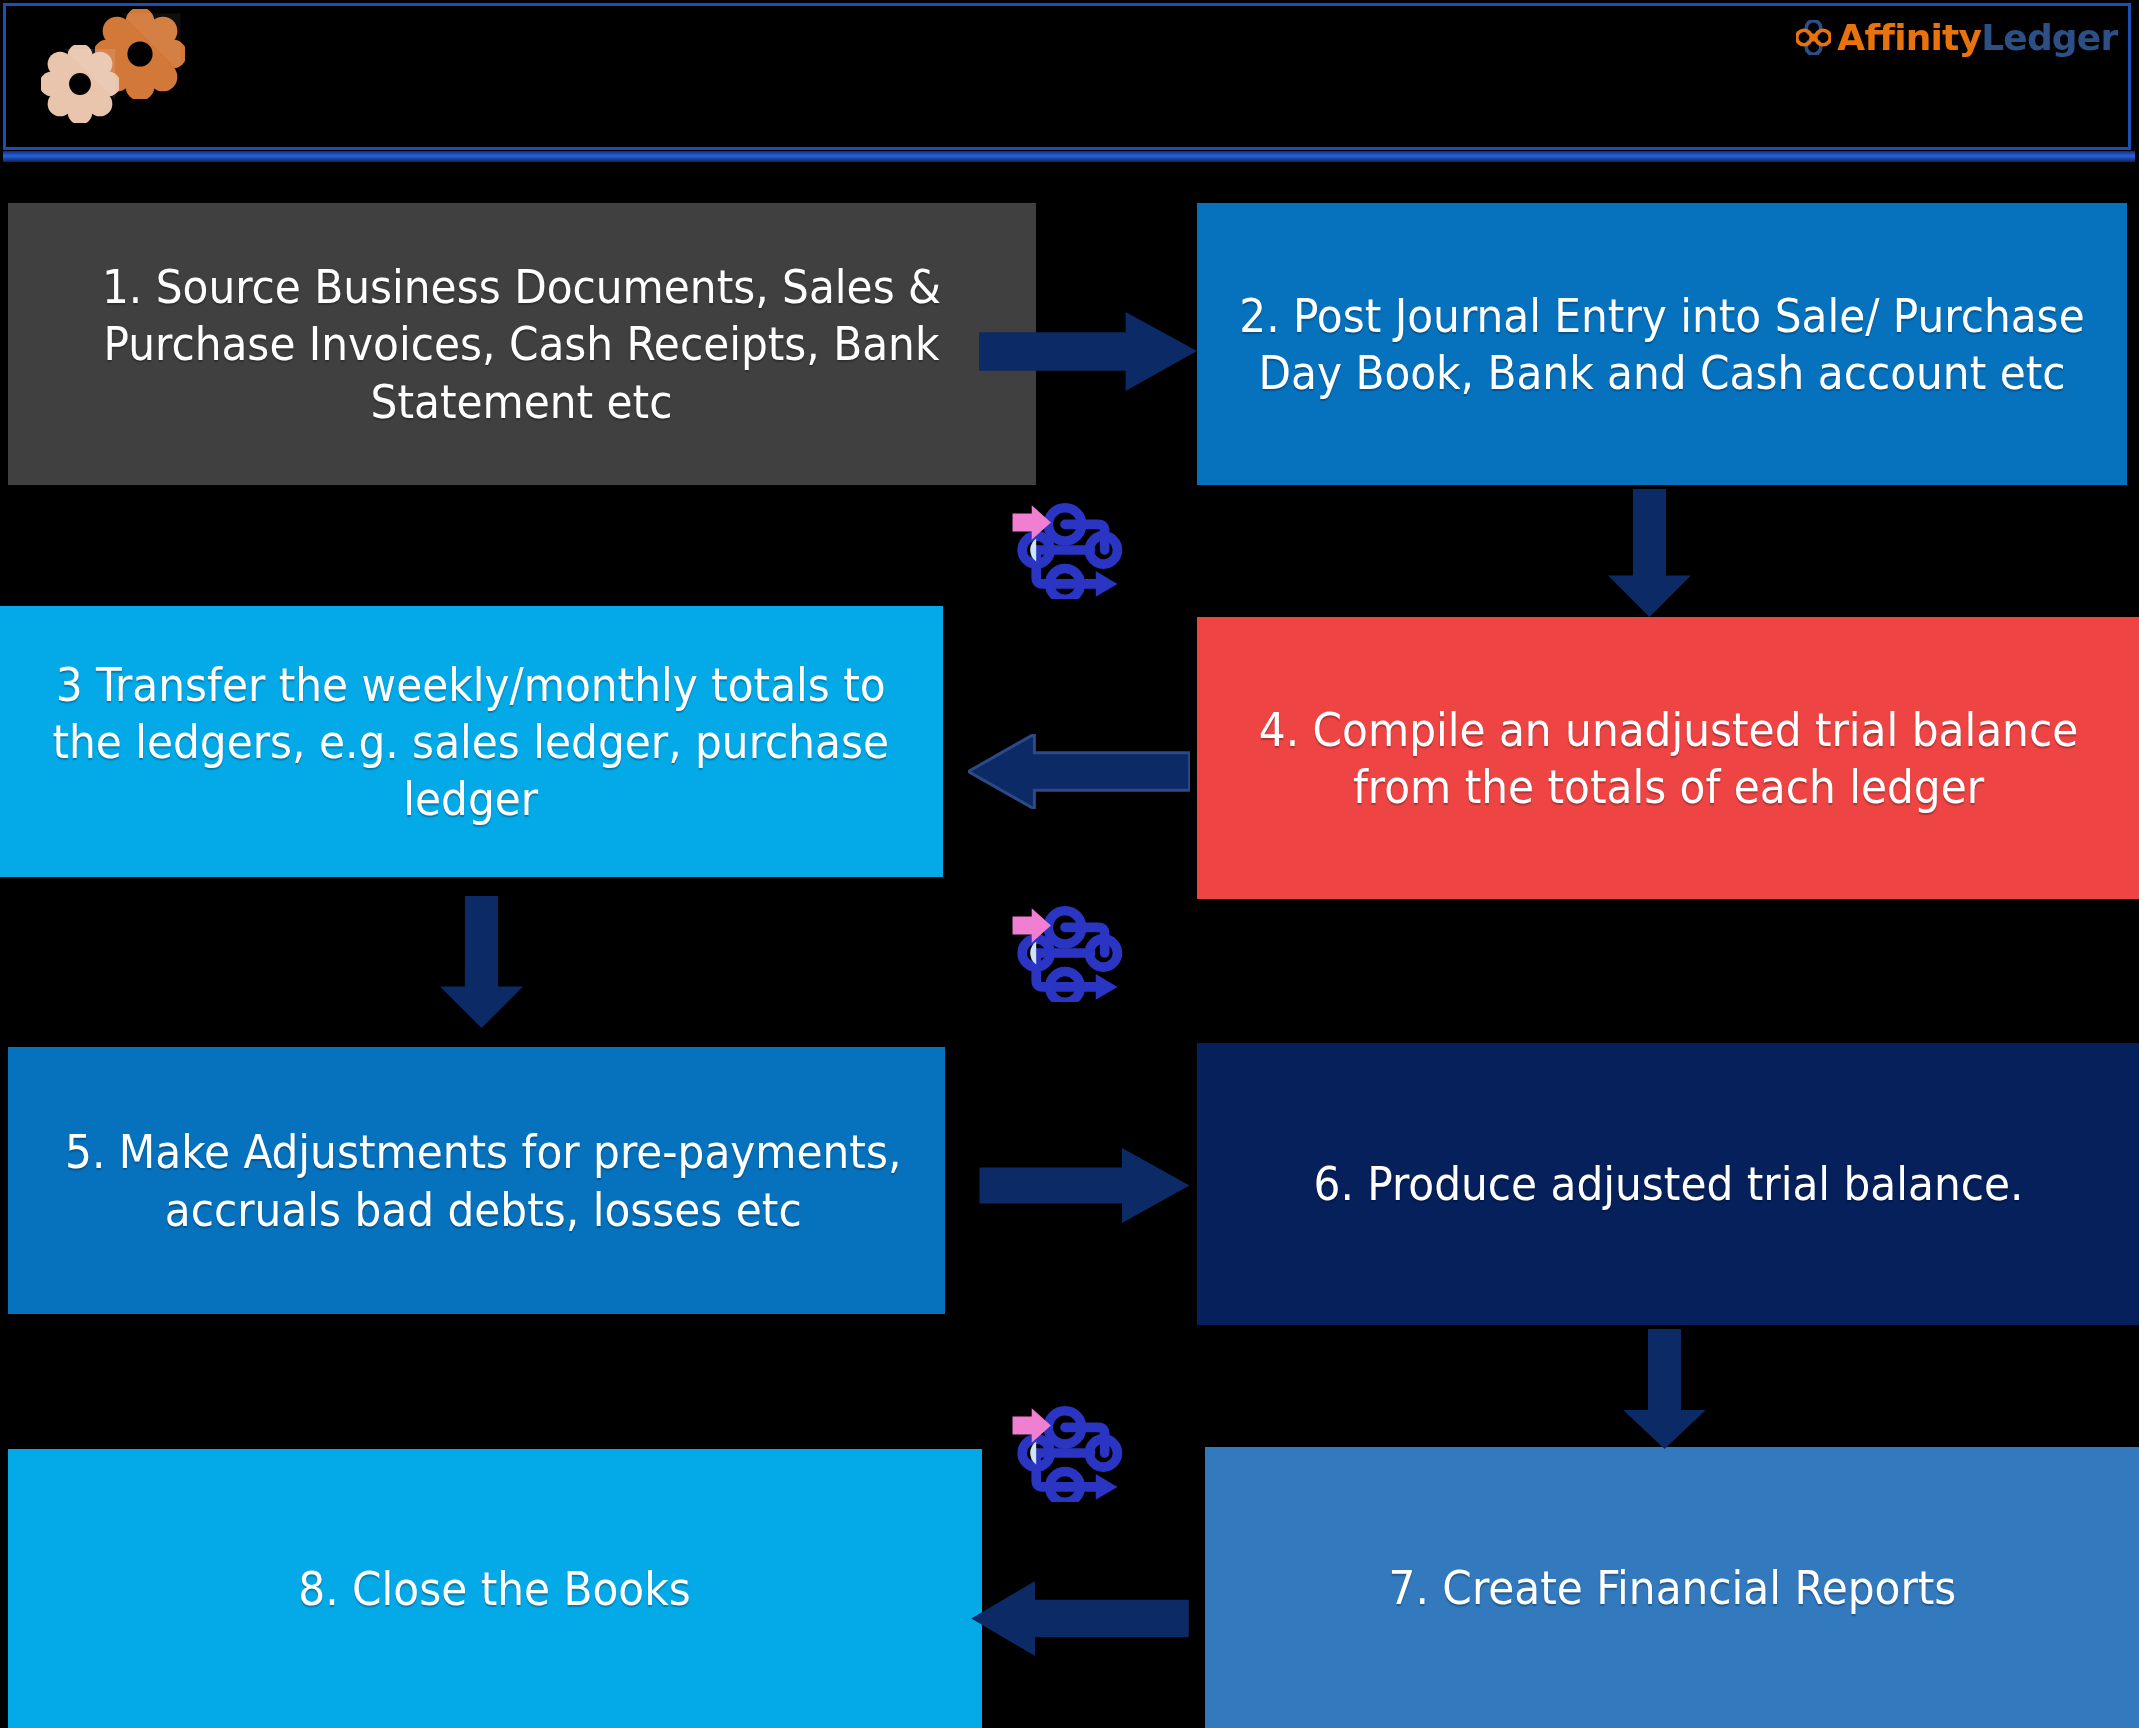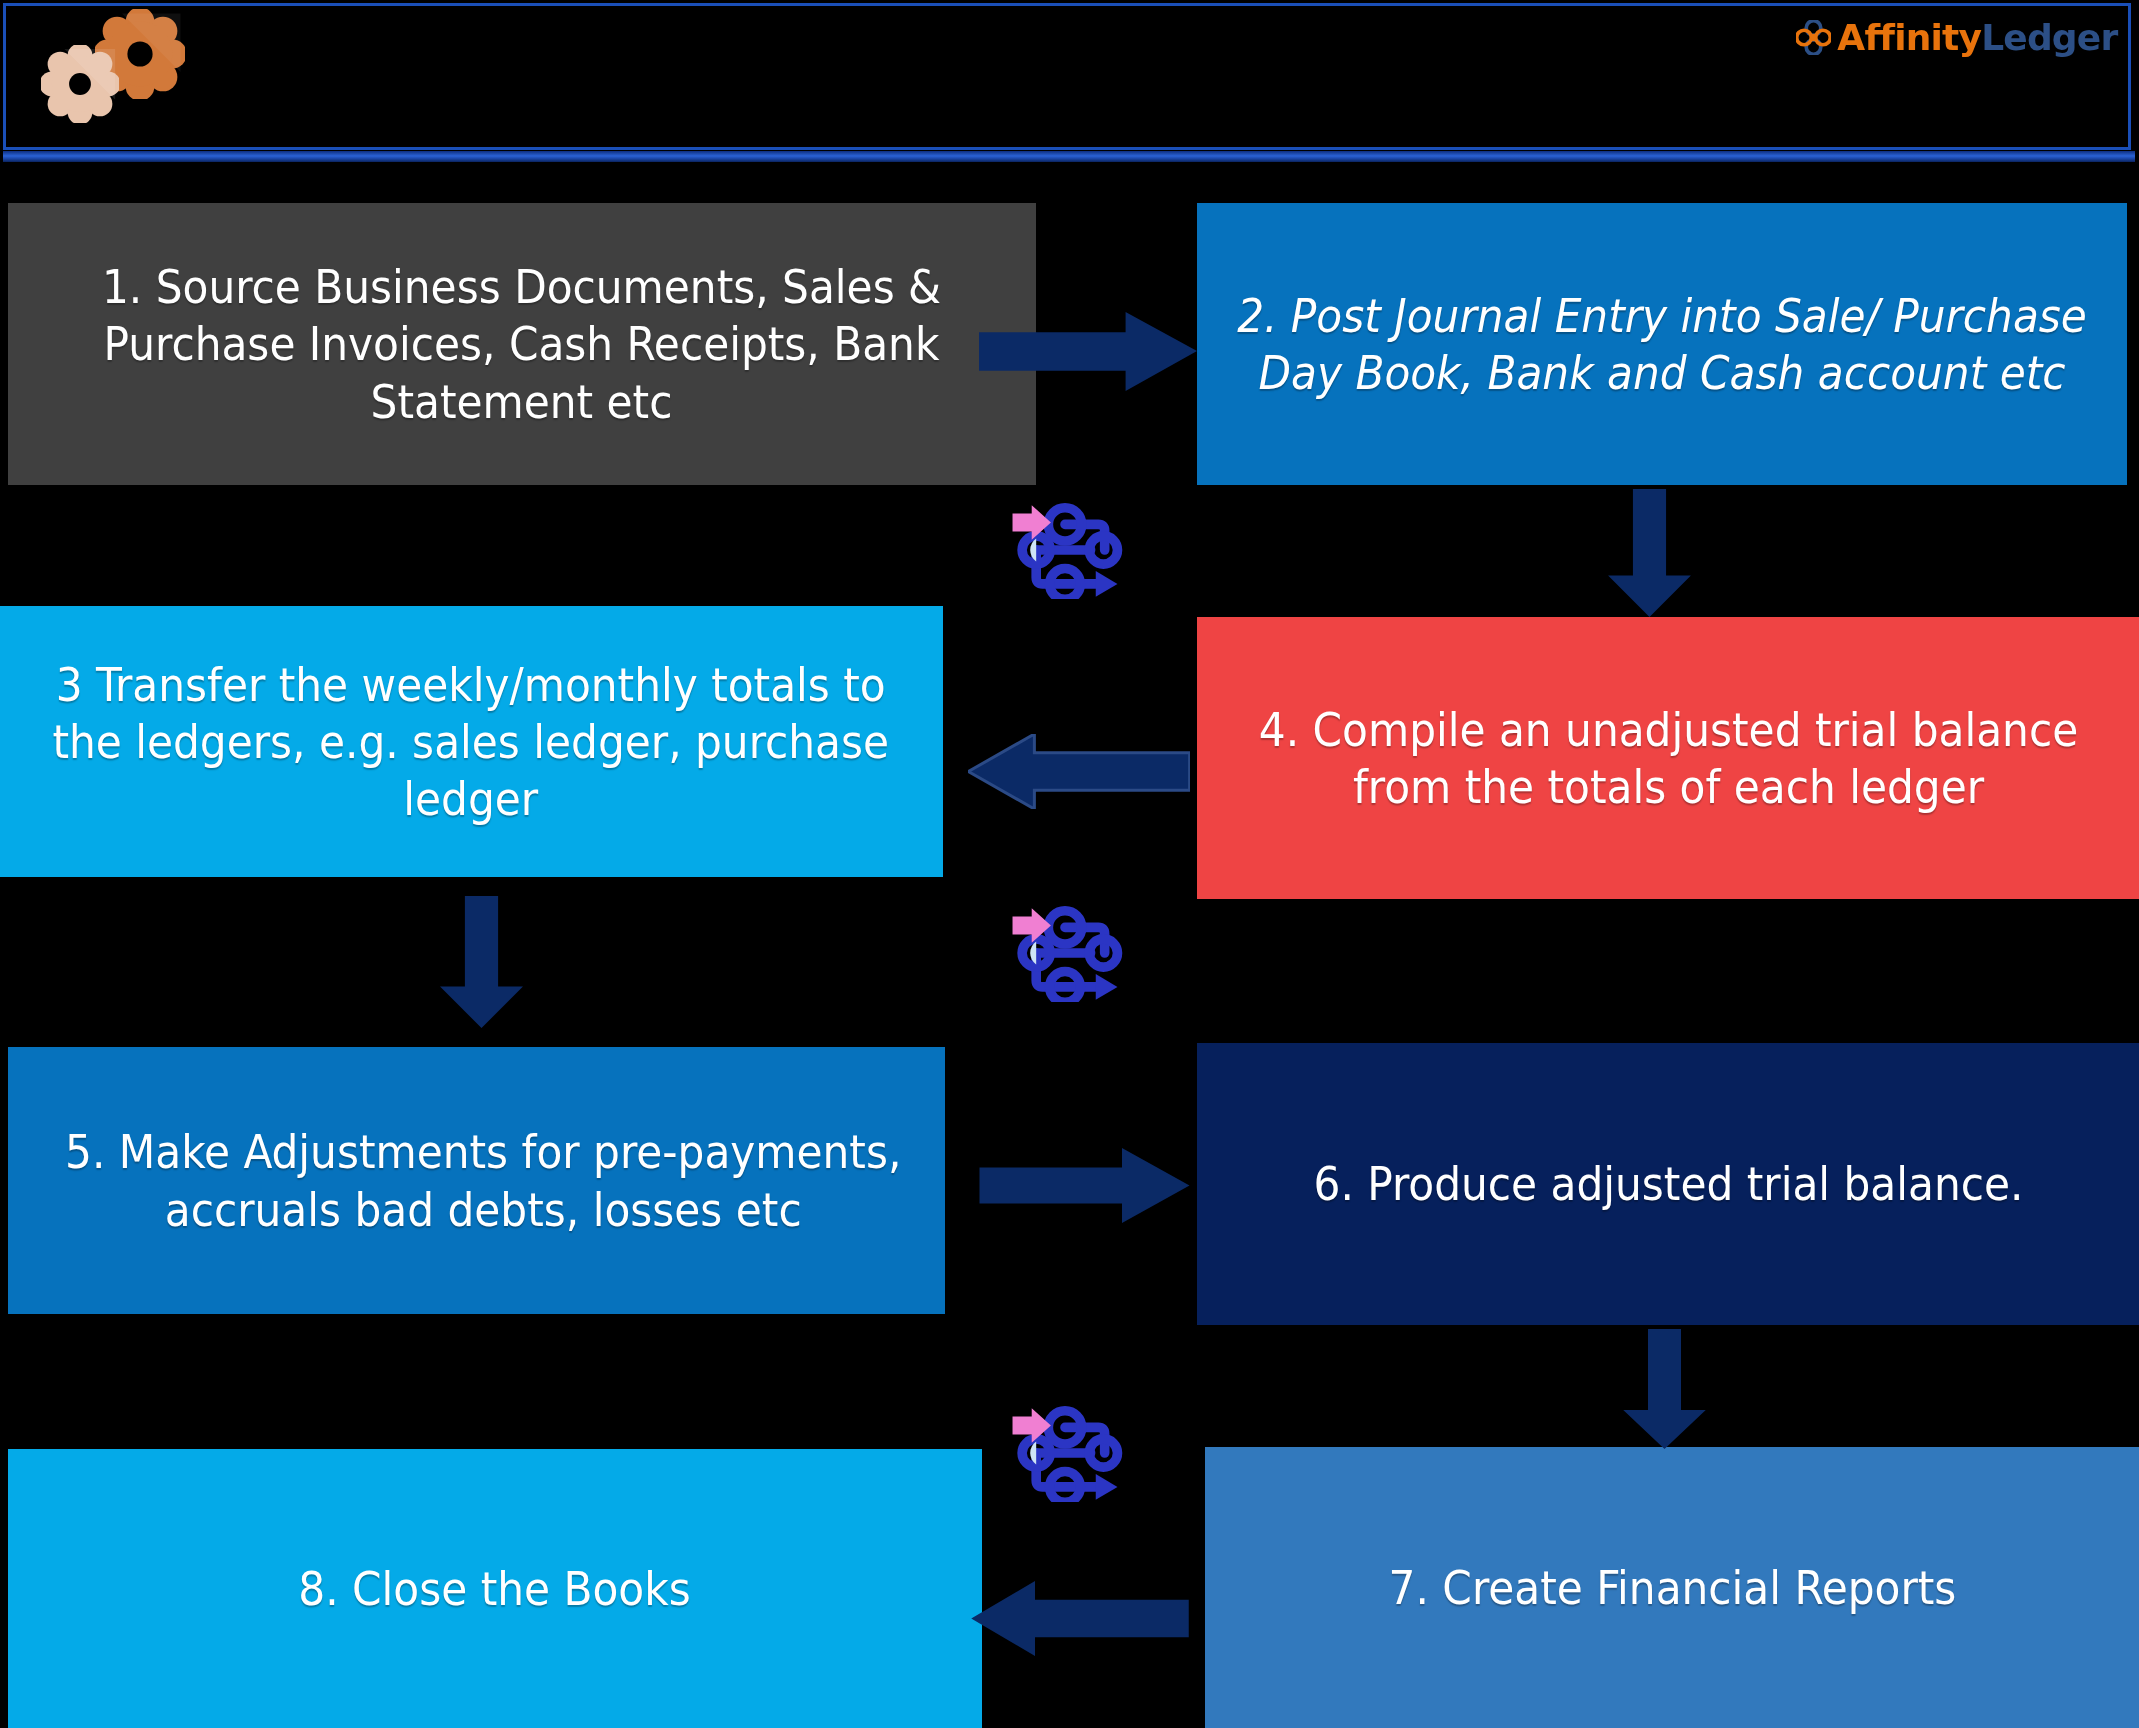--- a/index.html
+++ b/index.html
@@ -152,21 +152,21 @@
     <div id="brand-wordmark">
       <span class="brand-affinity">Affinity</span><span class="brand-ledger">Ledger</span>
     </div>
   </div>
 </div>
 
 <div class="pbox" style="left:7.5px; top:203px; width:1028px; height:282px; background:#404040;">
   <div class="ptext">1. Source Business Documents, Sales &amp; Purchase Invoices, Cash Receipts, Bank Statement etc</div>
 </div>
 
-<div class="pbox" style="left:1197px; top:203px; width:930px; height:282px; background:#0672bd;font-style:italic;">
+<div class="pbox" style="left:1197px; top:203px; width:930px; height:282px; background:#0672bd;">
   <div class="ptext">2. Post Journal Entry into Sale/ Purchase Day Book, Bank and Cash account etc</div>
 </div>
 
 <div class="pbox" style="left:0px; top:606px; width:943px; height:271px; background:#04aae8;padding-left:24px;">
   <div class="ptext">3 Transfer the weekly/monthly totals to the ledgers, e.g. sales ledger, purchase ledger</div>
 </div>
 
 <div class="pbox" style="left:1197px; top:617px; width:943px; height:282px; background:#ef4444;">
   <div class="ptext">4. Compile an unadjusted trial balance from the totals of each ledger</div>
 </div>

